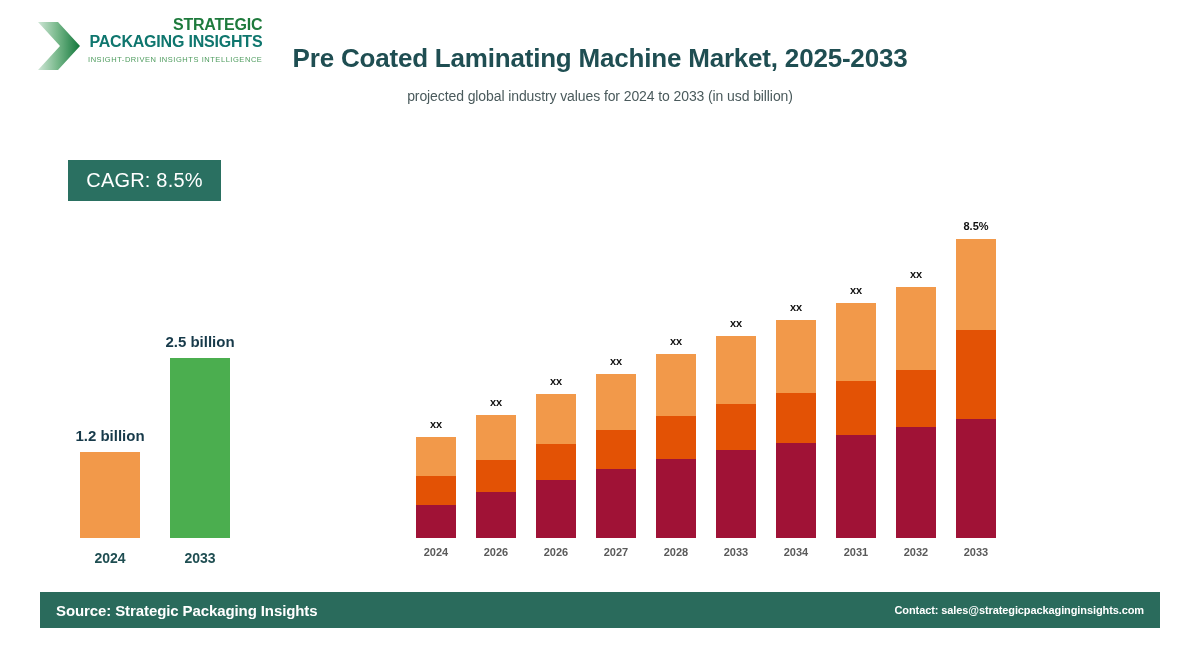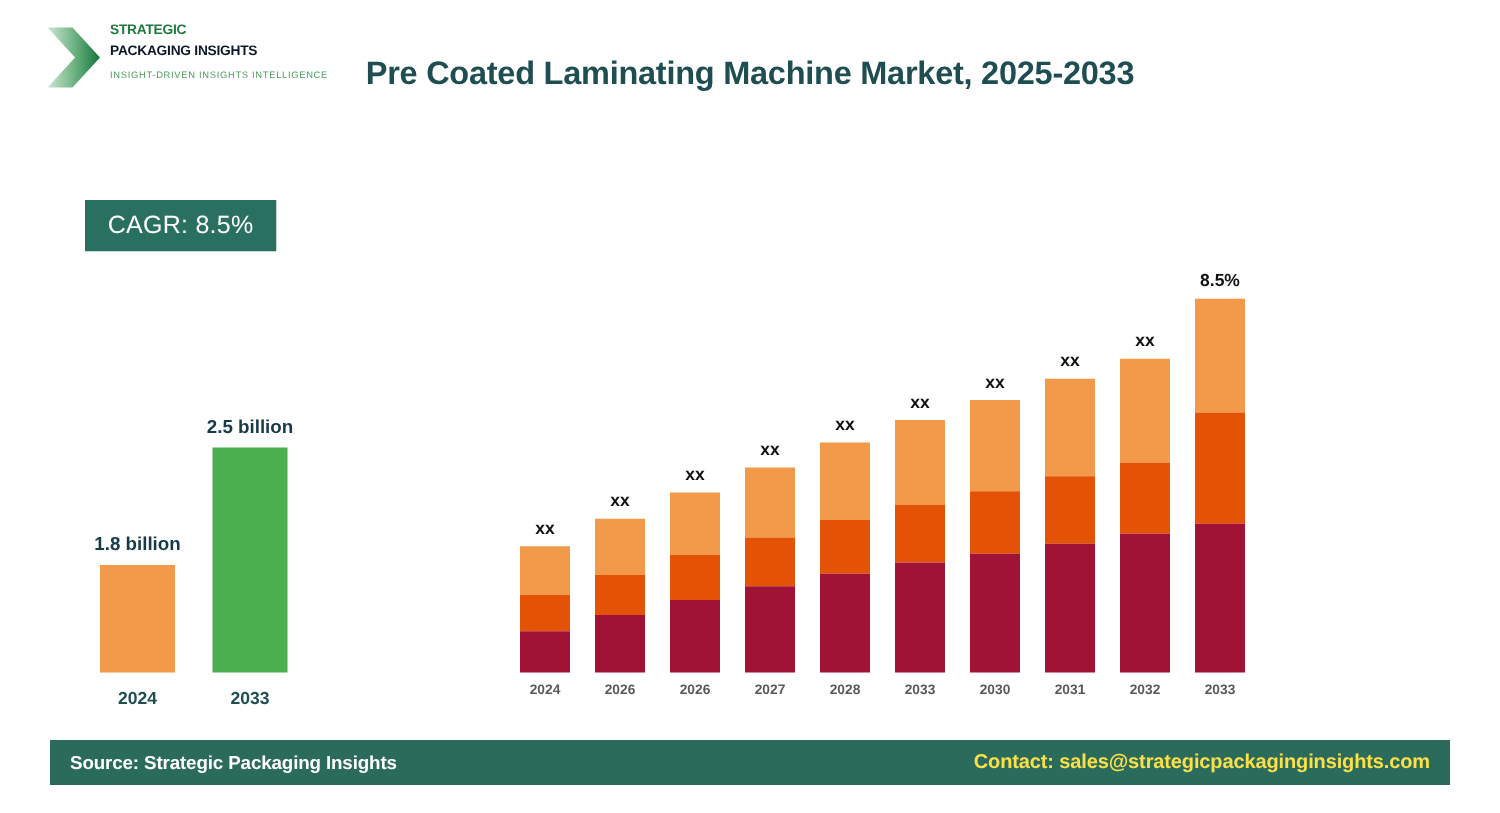--- a/index.html
+++ b/index.html
@@ -9,22 +9,22 @@
     background:#ffffff;
     position:relative;
     overflow:hidden;
   }
 
   
   #logo { position:absolute; left:34px; top:16px; width:220px; height:62px; }
   #logo-chevron { position:absolute; left:0; top:4px; width:48px; height:52px; }
   #logo-text { position:absolute; left:54px; top:0px; }
   .logo-line {
-    font-weight:bold; font-size:11px; letter-spacing:-0.2px;
-    color:#1E7A3C; line-height:17px; white-space:nowrap;
+    font-weight:bold; font-size:16px; letter-spacing:-0.2px;
+    color:#1E7A3C; line-height:17px; white-space:nowrap;text-align:right;
   }
   #logo-tagline {
     font-size:7.5px; color:#4E9C5E; letter-spacing:0.55px;
     margin-top:5px; white-space:nowrap;
   }
 
   
   #title-block { position:absolute; left:240px; top:40px; width:720px; text-align:center; }
   #chart-title {
     font-size:26px; font-weight:bold; color:#1F4E52;
@@ -57,73 +57,74 @@
   
   #stack-chart { position:absolute; left:400px; top:190px; width:620px; height:370px; }
   .stack-col { position:absolute; bottom:0; width:40px; height:370px; }
   .stack-bar {
     position:absolute; bottom:22px; left:0; width:40px;
     display:flex; flex-direction:column;
   }
   .seg { width:100%; }
   .stack-top-label {
     position:absolute; left:-14px; width:68px; text-align:center;
-    font-size:14px; font-weight:bold; color:#111111; white-space:nowrap;
+    font-size:11px; font-weight:bold; color:#111111; white-space:nowrap;
   }
   .stack-year {
     position:absolute; bottom:2px; left:-10px; width:60px; text-align:center;
     font-size:11px; font-weight:bold; color:#5A5A5A;
   }
 
   
   #footer {
     position:absolute; left:40px; top:592px; width:1120px; height:36px;
     background:#2A6B5C; display:flex; align-items:center;text-align:center;
   }
   #footer-source {
     position:absolute; left:16px; color:#ffffff;
     font-size:15px; font-weight:bold; letter-spacing:-0.1px;
   }
   #footer-contact {
-    position:absolute; right:16px; color:#fde047;
-    font-size:16px; font-weight:bold; letter-spacing:-0.1px;
+    position:absolute; right:16px; color:#ffffff;
+    font-size:11px; font-weight:bold; letter-spacing:-0.1px;
   }
 </style>
 </head>
 <body>
 
 <div id="logo">
   <span id="logo-chevron">
     <svg width="48" height="52" viewBox="0 0 48 52" xmlns="http://www.w3.org/2000/svg">
       <defs>
         <linearGradient id="chevGrad" x1="0" y1="0" x2="1" y2="0">
           <stop offset="0%" stop-color="#CFE6D6"></stop>
           <stop offset="45%" stop-color="#79B98C"></stop>
           <stop offset="100%" stop-color="#12773B"></stop>
         </linearGradient>
       </defs>
       <path d="M4 2 L24 2 L46 26 L24 50 L4 50 L26 26 Z" fill="url(#chevGrad)"></path>
     </svg>
   </span>
   <div id="logo-text">
     <div class="logo-line" style="color: rgb(30, 122, 60);">STRATEGIC</div>
-    <div class="logo-line" style="color: #0f172a;">PACKAGING INSIGHTS</div>
+    <div class="logo-line" style="color: #0f766e;">PACKAGING INSIGHTS</div>
     <div id="logo-tagline">INSIGHT-DRIVEN INSIGHTS INTELLIGENCE</div>
   </div>
 </div>
 
 <div id="title-block">
   <div id="chart-title" style="color: rgb(31, 78, 82);">Pre Coated Laminating Machine Market, 2025-2033</div>
+  <div id="chart-subtitle">projected global industry values for 2024 to 2033 (in usd billion)</div>
 </div>
 
 <div id="cagr-badge" style="background: rgb(42, 112, 97);">CAGR: 8.5%</div>
 
 <div id="compare-panel">
     <div class="cmp-bar" style="left: 40px; height: 86px; background: rgb(242, 153, 74);"></div>
-    <div class="cmp-label-value" style="left: -10px; bottom: 136px;">1.8 billion</div>
+    <div class="cmp-label-value" style="left: -10px; bottom: 136px;">1.2 billion</div>
     <div class="cmp-label-year" style="left: 40px;">2024</div>
     <div class="cmp-bar" style="left: 130px; height: 180px; background: rgb(75, 174, 79);"></div>
     <div class="cmp-label-value" style="left: 80px; bottom: 230px;">2.5 billion</div>
     <div class="cmp-label-year" style="left: 130px;">2033</div>
   </div>
 
 <div id="stack-chart">
     <div class="stack-col" style="left: 16px;">
       <div class="stack-bar" style="height: 101px;">
         <div class="seg" style="height: 39px; background: rgb(242, 153, 74);"></div>
@@ -178,21 +179,21 @@
       <div class="stack-top-label" style="bottom: 231px;">xx</div>
       <div class="stack-year">2033</div>
     </div>
     <div class="stack-col" style="left: 376px;">
       <div class="stack-bar" style="height: 218px;">
         <div class="seg" style="height: 73px; background: rgb(242, 153, 74);"></div>
         <div class="seg" style="height: 50px; background: rgb(227, 82, 5);"></div>
         <div class="seg" style="height: 95px; background: rgb(160, 18, 54);"></div>
       </div>
       <div class="stack-top-label" style="bottom: 247px;">xx</div>
-      <div class="stack-year">2030</div>
+      <div class="stack-year">2034</div>
     </div>
     <div class="stack-col" style="left: 436px;">
       <div class="stack-bar" style="height: 235px;">
         <div class="seg" style="height: 78px; background: rgb(242, 153, 74);"></div>
         <div class="seg" style="height: 54px; background: rgb(227, 82, 5);"></div>
         <div class="seg" style="height: 103px; background: rgb(160, 18, 54);"></div>
       </div>
       <div class="stack-top-label" style="bottom: 264px;">xx</div>
       <div class="stack-year">2031</div>
     </div>

